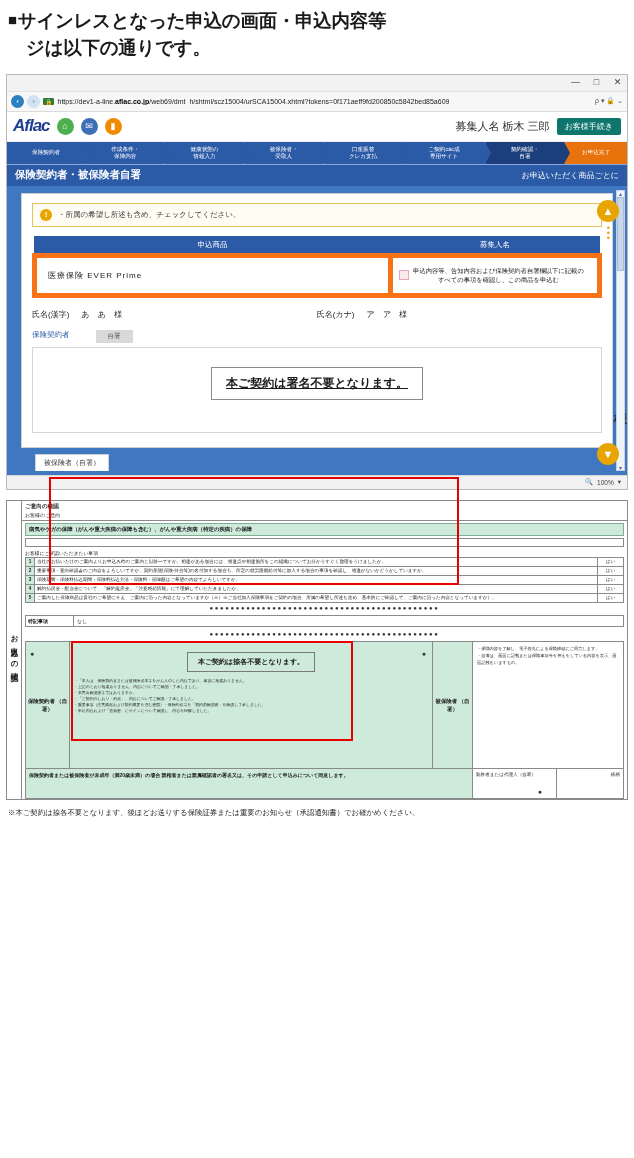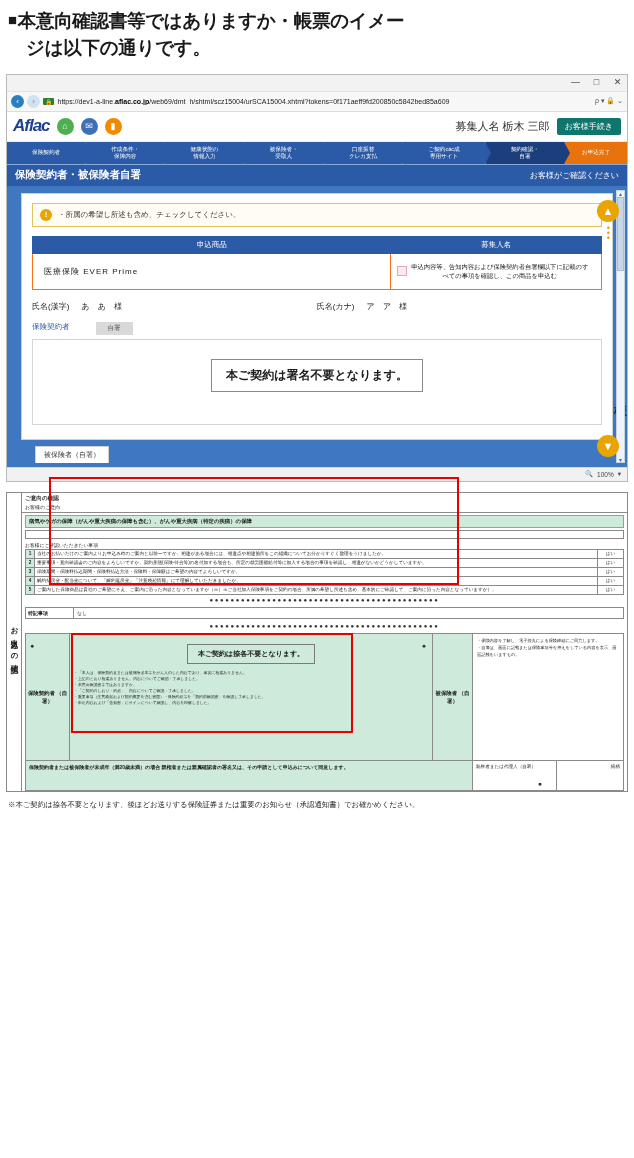--- a/index.html
+++ b/index.html
@@ -217,21 +217,21 @@
   table.prod th {
     background: #2b5aa6;
     color: #fff;
     font-weight: normal;
     font-size: 7.5px;
     padding: 3px 8px;
     border: 1px solid #2b5aa6;
   }
   table.prod th.c2 { width: 37%; }
   table.prod td {
-    border: 1px solid #f97316;
+    border: 5px solid #f97316;
     padding: 8px 11px;
     vertical-align: middle;
     font-size: 8px;
     letter-spacing: 1px;
     margin-left: 28px;
   }
   table.prod td.chk {
     font-size: 6.3px;
     line-height: 1.5;
     text-align: center;
@@ -280,20 +280,21 @@
     justify-content: center;
     position: relative;
   }
   .sign-msg {
     border: 1px solid #8a8a8a;
     padding: 7px 14px;
     font-size: 12px;
     font-weight: bold;
     background: #fff;
     margin-top: -12px;
+    text-decoration: underline;
   }
   .sama {
     position: absolute;
     right: -26px;
     bottom: 4px;
     font-size: 13px;
     font-weight: bold;
     color: #222;
   }
   .redbox-1 {
@@ -524,21 +525,21 @@
     margin: 7px 8px 10px 8px;
     font-size: 7.4px;
     line-height: 1.5;
     color: #1a1a1a;
   }
 </style>
 </head>
 <body>
 
 <div class="doc-heading">
-  <span class="bullet">■</span><span>本意向確認書等ではありますか・帳票のイメー</span>
+  <span class="bullet">■</span><span>サインレスとなった申込の画面・申込内容等</span>
   <span class="line2">ジは以下の通りです。</span>
 </div>
 
 <div class="browser">
 
   <div class="win-titlebar">
     <span class="win-btn">—</span>
     <span class="win-btn">□</span>
     <span class="win-btn">✕</span>
   </div>
@@ -591,21 +592,21 @@
       <span>契約確認・</span>
       <span>自署</span>
     </div>
     <div class="step last">
       <span>お申込完了</span>
     </div>
   </div>
 
   <div class="page-title">
     <span>保険契約者・被保険者自署</span>
-    <span class="right">お客様がご確認ください</span>
+    <span class="right">お申込いただく商品ごとに</span>
   </div>
 
   <div class="content">
     <div class="content-inner">
 
       <div class="notice">
         <span class="bang">!</span>
         <span>・所属の希望し所述も含め、チェックしてください。</span>
       </div>
 

